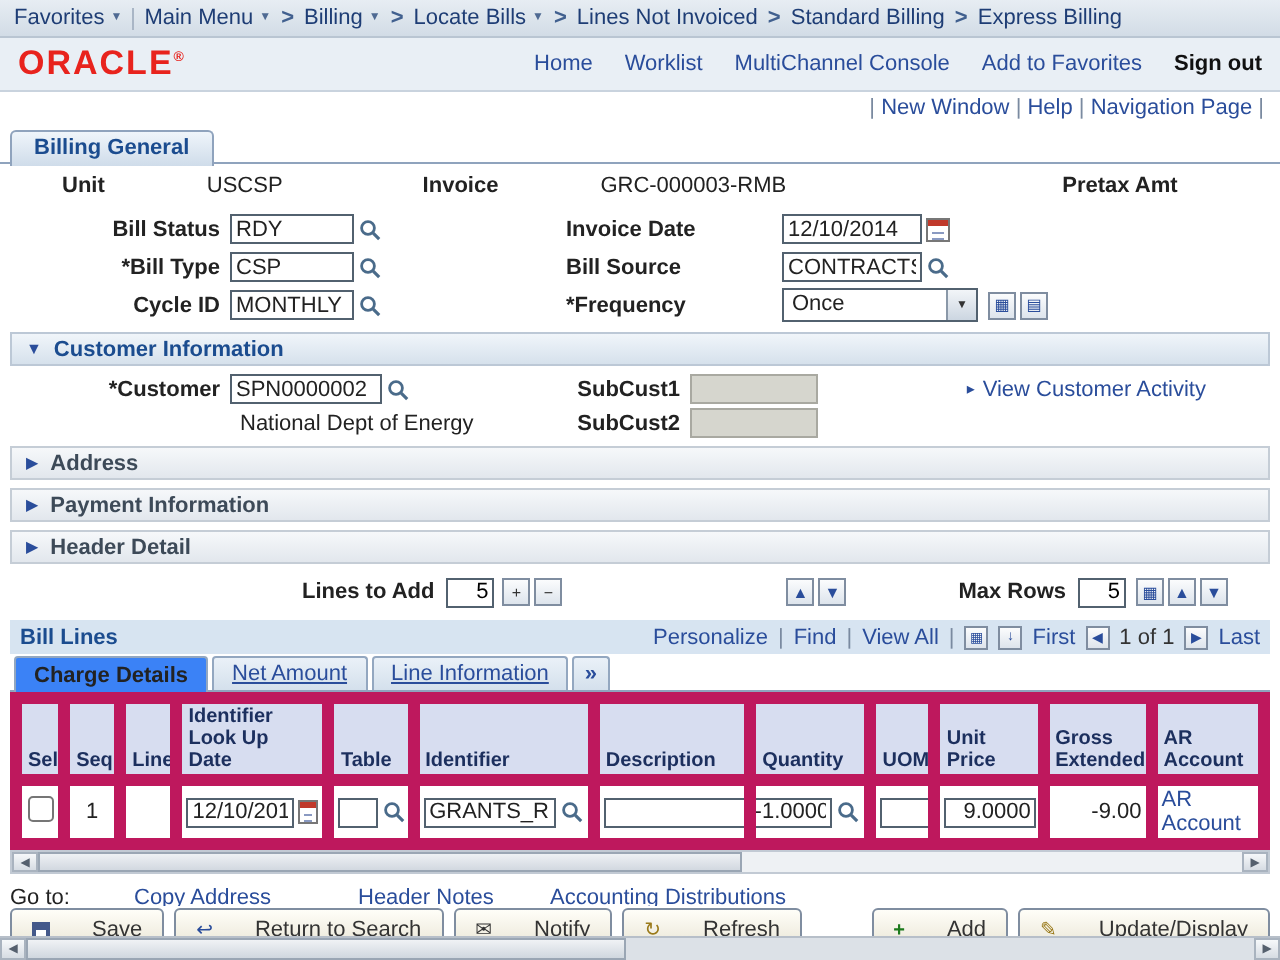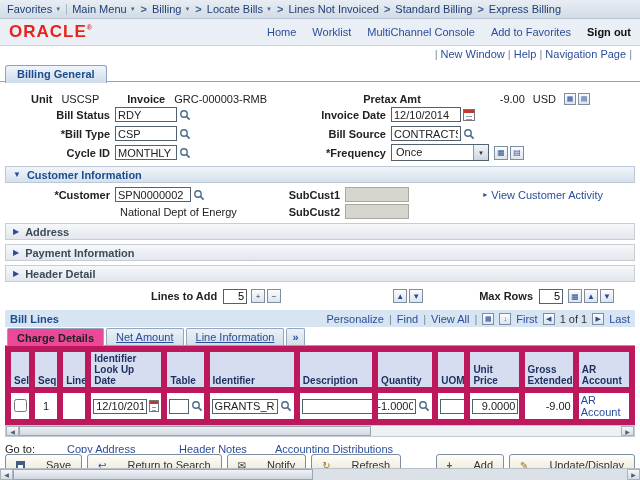--- a/index.html
+++ b/index.html
@@ -25,25 +25,25 @@
   .signout { color:#111; font-weight:bold; cursor:pointer; }
 
   .pagelinks { height:15px; text-align:right; padding:2px 8px 0; white-space:nowrap; }
   .tabrow { height:21px; border-bottom:1px solid #8fa3bd; padding:3px 0 0 5px; }
   .main-tab { display:inline-block; background:linear-gradient(#eff5fb,#cfdcea); border:1px solid #8fa3bd; border-bottom:none;
     border-radius:3px 3px 0 0; padding:2px 11px 3px; color:#1b4c8f; font-weight:bold; position:relative; top:1px; }
 
   .content { padding:0 5px; }
   .lab { font-weight:bold; color:#222; }
 
-  .sumrow { display:flex; align-items:flex-end; height:18px; margin-top:5px; white-space:nowrap; }
+  .sumrow { display:flex; align-items:flex-start; height:18px; margin-top:5px; white-space:nowrap;gap:42px; }
 
   .frow { display:flex; align-items:center; height:19px; white-space:nowrap; }
   .flab  { width:110px; text-align:right; font-weight:bold; padding-right:5px; }
-  .flab2 { width:108px; text-align:right; font-weight:bold; padding-right:5px; margin-left:92px; }
+  .flab2 { width:108px; font-weight:bold; padding-right:5px; margin-left:92px; }
   input.fi { height:15px; border:1px solid #52616f; font-size:11px; padding:0 2px; font-family:inherit; color:#222; background:#fff; }
   .w62{width:62px} .w70{width:70px} .num{text-align:right;}
 
   .mag { display:inline-flex; margin-left:2px; cursor:pointer; }
   .cal { width:12px; height:12px; display:inline-block; border:1px solid #777; background:#fff; position:relative; margin-left:2px; cursor:pointer; }
   .cal::before { content:""; position:absolute; top:0; left:0; right:0; height:3px; background:#c0392b; }
   .cal::after { content:""; position:absolute; top:6px; left:2px; right:2px; height:1px; background:#8a9ac2; box-shadow:0 3px 0 #8a9ac2; }
   .ibox { width:14px; height:14px; border:1px solid #7f8da0; background:linear-gradient(#fbfcfd,#dde4ec);
     display:inline-flex; align-items:center; justify-content:center; font-size:8px; color:#2a4d9b; cursor:pointer; }
   .ibox.sm { width:12px; height:12px; font-size:7px; }
@@ -68,21 +68,21 @@
   input.tiny { width:24px; height:15px; border:1px solid #52616f; font-size:11px; text-align:right; padding:0 2px; }
 
   .blbar { margin-top:5px; height:17px; background:#d7e4f1; display:flex; align-items:center; padding:0 5px; gap:4px; }
   .bltitle { font-weight:bold; color:#1b4c8f; }
   .blright { margin-left:auto; display:flex; align-items:center; gap:5px; }
   .count { color:#333; }
 
   .gtabs { display:flex; align-items:flex-end; gap:2px; border-bottom:1px solid #8fa3bd; height:19px; padding-left:2px; }
   .gtab { height:17px; display:flex; align-items:center; padding:0 9px; border:1px solid #93a7c0; border-bottom:none;
     border-radius:2px 2px 0 0; background:linear-gradient(#eaf1f8,#d4e0ec); cursor:pointer; }
-  .gtab.active { background:#ec4899; font-weight:bold; height:18px; margin-bottom:-1px; cursor:default; }
+  .gtab.active { background:#3b82f6; font-weight:bold; height:18px; margin-bottom:-1px; cursor:default; }
   .gtab .tlink { color:#2a4d9b; text-decoration:underline; }
   .gtab.icon-tab { padding:0 5px; color:#2a4d9b; font-weight:bold; }
 
   table.grid { border-collapse:collapse; width:100%; table-layout:fixed; }
   .grid th, .grid td { border:6px solid #be185d; overflow:hidden; }
   .grid th { background:#d7ddf0; font-size:10px; color:#1c2f5e; padding:1px 3px; text-align:left; vertical-align:bottom; height:24px; }
   .grid td { background:#fff; padding:1px 2px; height:20px; font-size:11px; }
   .tc { text-align:center; } .tr { text-align:right; }
   .cellflex { display:flex; align-items:center; }
 

